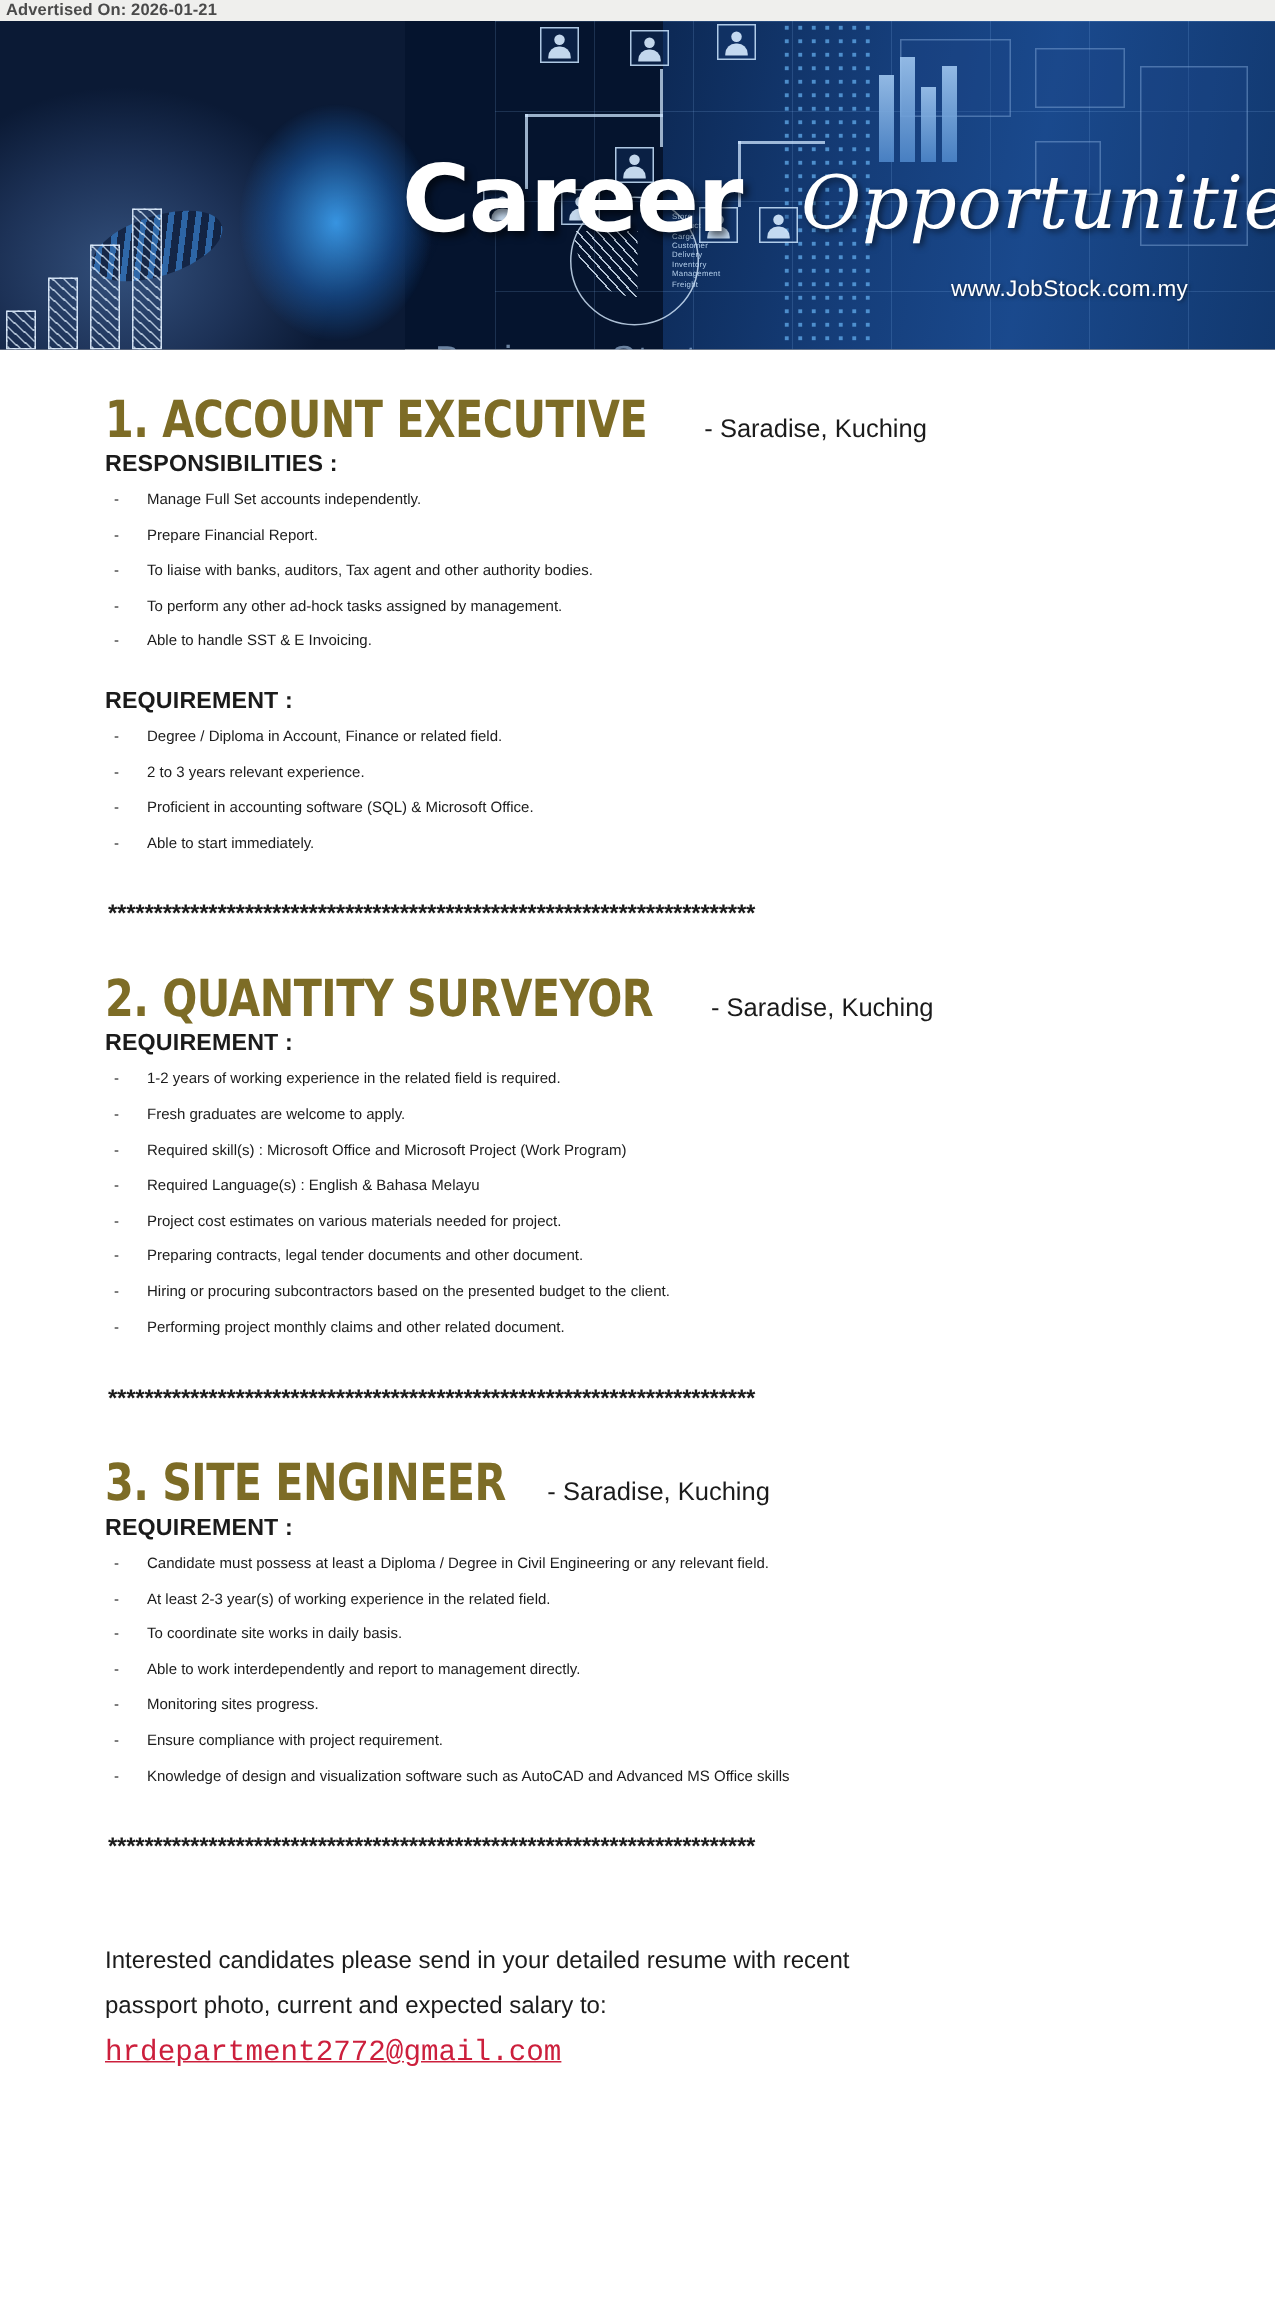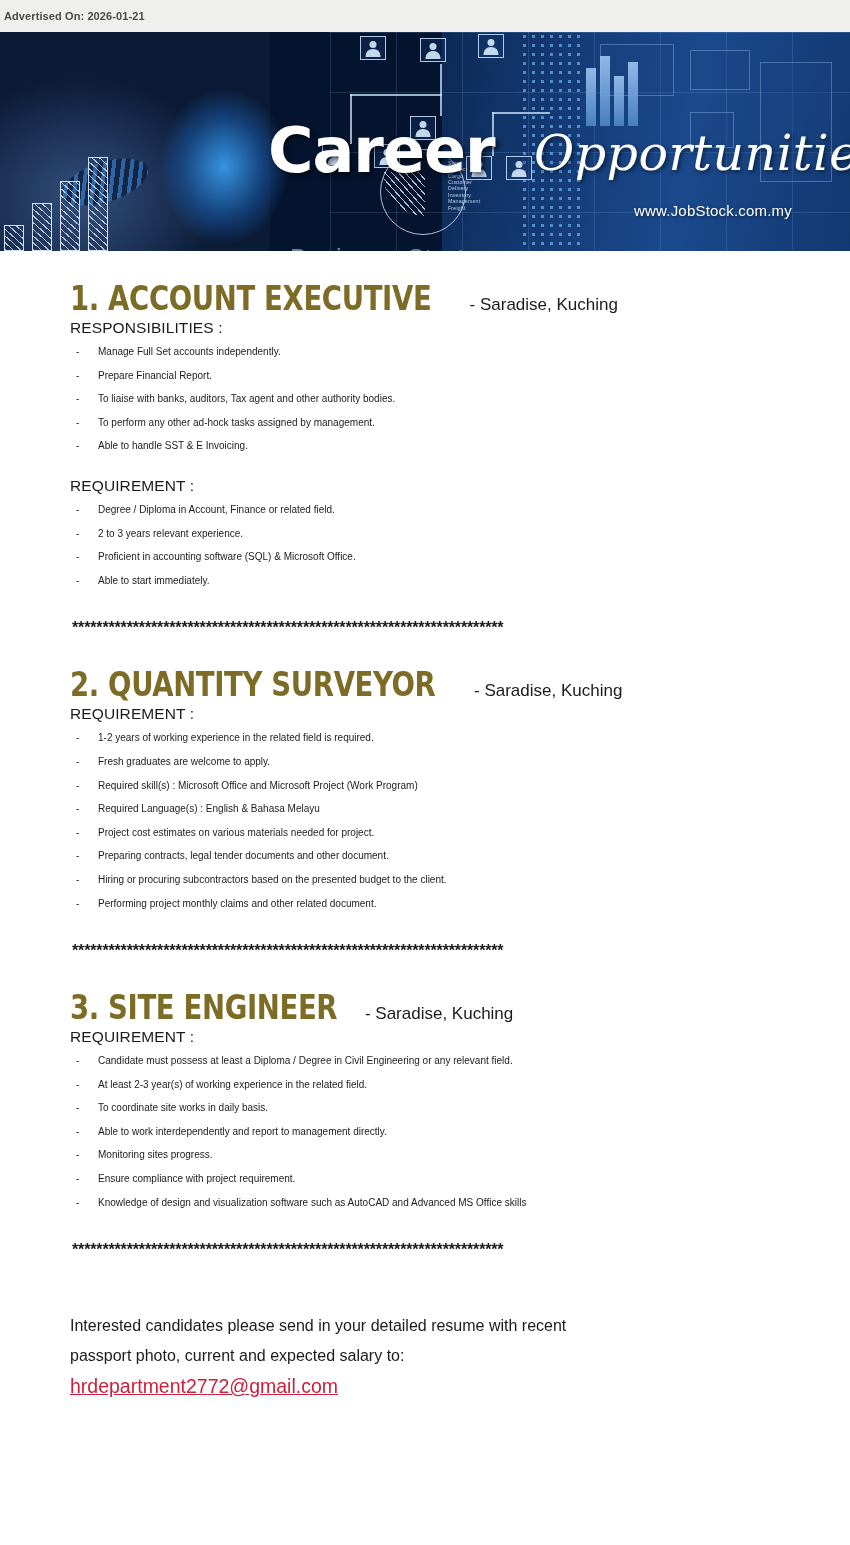--- a/index.html
+++ b/index.html
@@ -8,21 +8,21 @@
     background:#ffffff;
     font-family:"Liberation Sans", sans-serif;
     color:#161616;
     width:850px; height:1545px;
     overflow:hidden;
     position:relative;
   }
 
   
   .adstrip{
-    height:32px; width:850px;
+    height:14px; width:850px;
     background:#efefed;
     display:flex; align-items:center;
     padding-left:4px;
   }
   .adstrip .txt{
     font-size:11px; font-weight:bold;
     color:#4a4a4a; letter-spacing:.1px;
     white-space:nowrap;
     line-height:11px;
   }
@@ -189,21 +189,21 @@
     transform:scaleX(.9);
     transform-origin:left center;
     white-space:nowrap;
   }
   .job-loc{
     font-size:17px; color:#1b1b1b;
     white-space:nowrap;
     margin-left:-2px;
   }
   .sec-label{
-    font-size:15.5px; font-weight:normal;
+    font-size:15.5px; font-weight:bold;
     color:#1b1b1b;
     margin-top:2px;
     letter-spacing:.1px;
   }
   ul.blist{ list-style:none; margin-top:3px; }
   ul.blist li{
     position:relative;
     padding-left:28px;
     font-size:10px;
     line-height:23.6px;
@@ -231,20 +231,21 @@
   .footer{ margin-top:52px; }
   .footer p{
     font-size:16px;
     line-height:30px;
     color:#1b1b1b;
   }
   .email{
     display:inline-block;
     font-size:19.5px; line-height:30px;
     color:#cc1f3c;
+    font-family:Liberation Mono, monospace;
   }
 </style>
 </head>
 <body>
 
 <div class="adstrip">
   <span class="txt">Advertised On: 2026-01-21</span>
 </div>
 
 <div class="banner">

